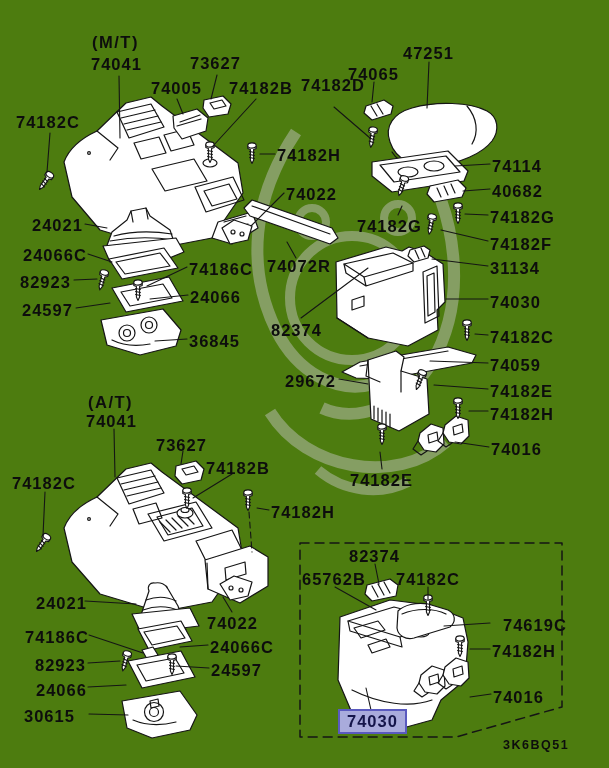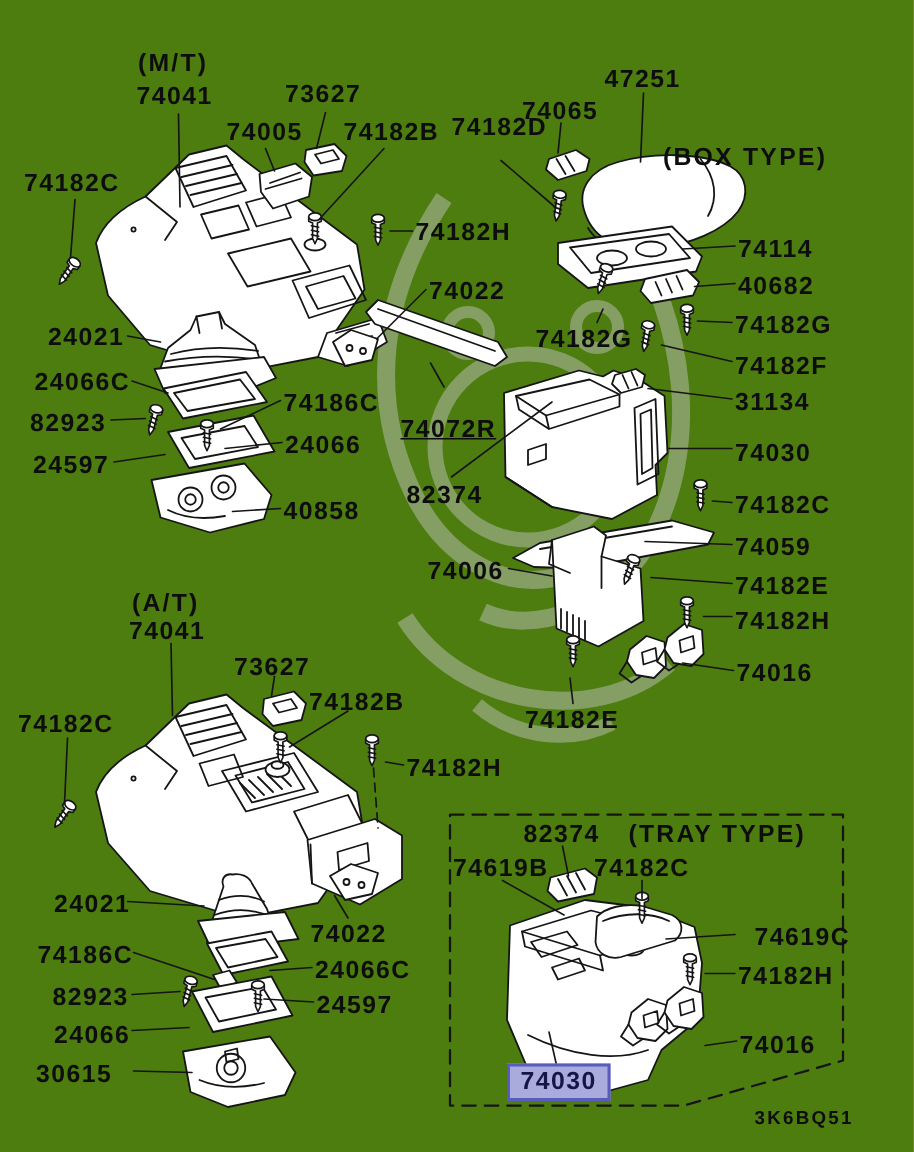--- a/index.html
+++ b/index.html
@@ -330,54 +330,52 @@
   <div class="label heading" style="left:92px;top:32px;">(M/T)</div>
   <div class="label" style="left:91px;top:54px;">74041</div>
   <div class="label" style="left:190px;top:53px;">73627</div>
   <div class="label" style="left:151px;top:78px;">74005</div>
   <div class="label" style="left:229px;top:78px;">74182B</div>
   <div class="label" style="left:16px;top:112px;">74182C</div>
   <div class="label" style="left:277px;top:145px;">74182H</div>
   <div class="label" style="left:403px;top:43px;">47251</div>
   <div class="label" style="left:348px;top:64px;">74065</div>
   <div class="label" style="left:301px;top:75px;">74182D</div>
-  <div class="label heading" style="left:442px;top:95px;">(BOX TYPE)</div>
   <div class="label" style="left:492px;top:156px;">74114</div>
   <div class="label" style="left:492px;top:181px;">40682</div>
   <div class="label" style="left:286px;top:184px;">74022</div>
   <div class="label" style="left:357px;top:216px;">74182G</div>
   <div class="label" style="left:490px;top:207px;">74182G</div>
   <div class="label" style="left:490px;top:234px;">74182F</div>
   <div class="label" style="left:32px;top:215px;">24021</div>
   <div class="label" style="left:23px;top:245px;">24066C</div>
   <div class="label" style="left:490px;top:258px;">31134</div>
   <div class="label" style="left:189px;top:259px;">74186C</div>
-  <div class="label" style="left:267px;top:276px;text-decoration:underline;">74072R</div>
+  <div class="label" style="left:267px;top:256px;">74072R</div>
   <div class="label" style="left:20px;top:272px;">82923</div>
   <div class="label" style="left:190px;top:287px;">24066</div>
   <div class="label" style="left:490px;top:292px;">74030</div>
   <div class="label" style="left:22px;top:300px;">24597</div>
   <div class="label" style="left:271px;top:320px;">82374</div>
   <div class="label" style="left:490px;top:327px;">74182C</div>
-  <div class="label" style="left:189px;top:331px;">40858</div>
+  <div class="label" style="left:189px;top:331px;">36845</div>
   <div class="label" style="left:490px;top:355px;">74059</div>
-  <div class="label" style="left:285px;top:371px;">74006</div>
+  <div class="label" style="left:285px;top:371px;">29672</div>
   <div class="label" style="left:490px;top:381px;">74182E</div>
   <div class="label heading" style="left:88px;top:392px;">(A/T)</div>
   <div class="label" style="left:490px;top:404px;">74182H</div>
   <div class="label" style="left:86px;top:411px;">74041</div>
   <div class="label" style="left:156px;top:435px;">73627</div>
   <div class="label" style="left:491px;top:439px;">74016</div>
   <div class="label" style="left:206px;top:458px;">74182B</div>
   <div class="label" style="left:350px;top:470px;">74182E</div>
   <div class="label" style="left:12px;top:473px;">74182C</div>
   <div class="label" style="left:271px;top:502px;">74182H</div>
   <div class="label" style="left:349px;top:546px;">82374</div>
-  <div class="label heading" style="left:419px;top:546px;">(TRAY TYPE)</div>
-  <div class="label" style="left:302px;top:569px;">74619B</div>
+  <div class="label" style="left:302px;top:569px;">65762B</div>
   <div class="label" style="left:396px;top:569px;">74182C</div>
   <div class="label" style="left:36px;top:593px;">24021</div>
   <div class="label" style="left:207px;top:613px;">74022</div>
   <div class="label" style="left:503px;top:615px;">74619C</div>
   <div class="label" style="left:25px;top:627px;">74186C</div>
   <div class="label" style="left:210px;top:637px;">24066C</div>
   <div class="label" style="left:492px;top:641px;">74182H</div>
   <div class="label" style="left:35px;top:655px;">82923</div>
   <div class="label" style="left:211px;top:660px;">24597</div>
   <div class="label" style="left:36px;top:680px;">24066</div>

